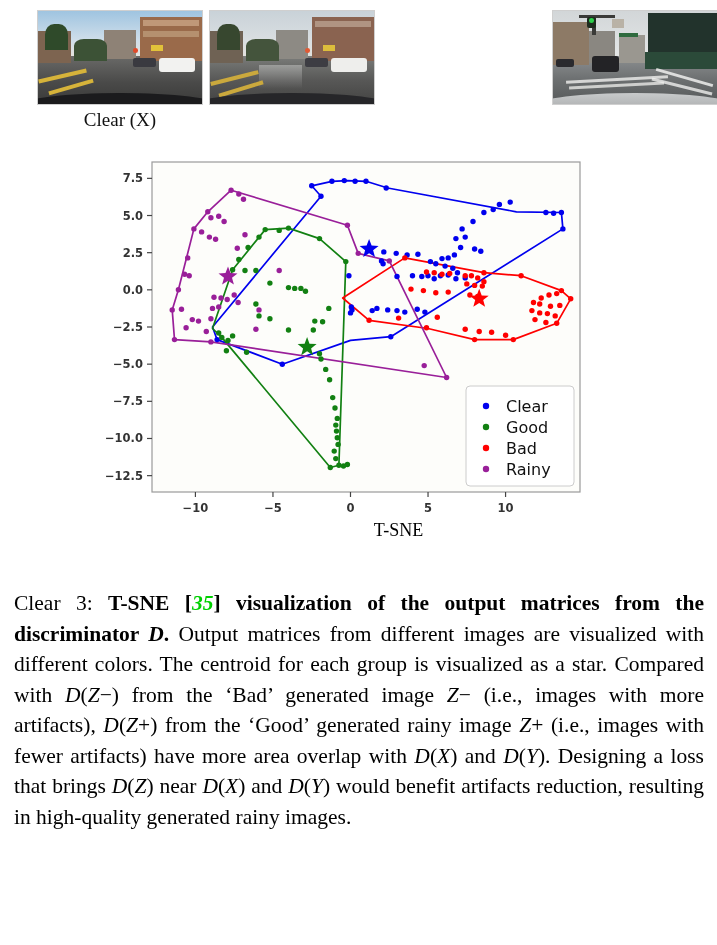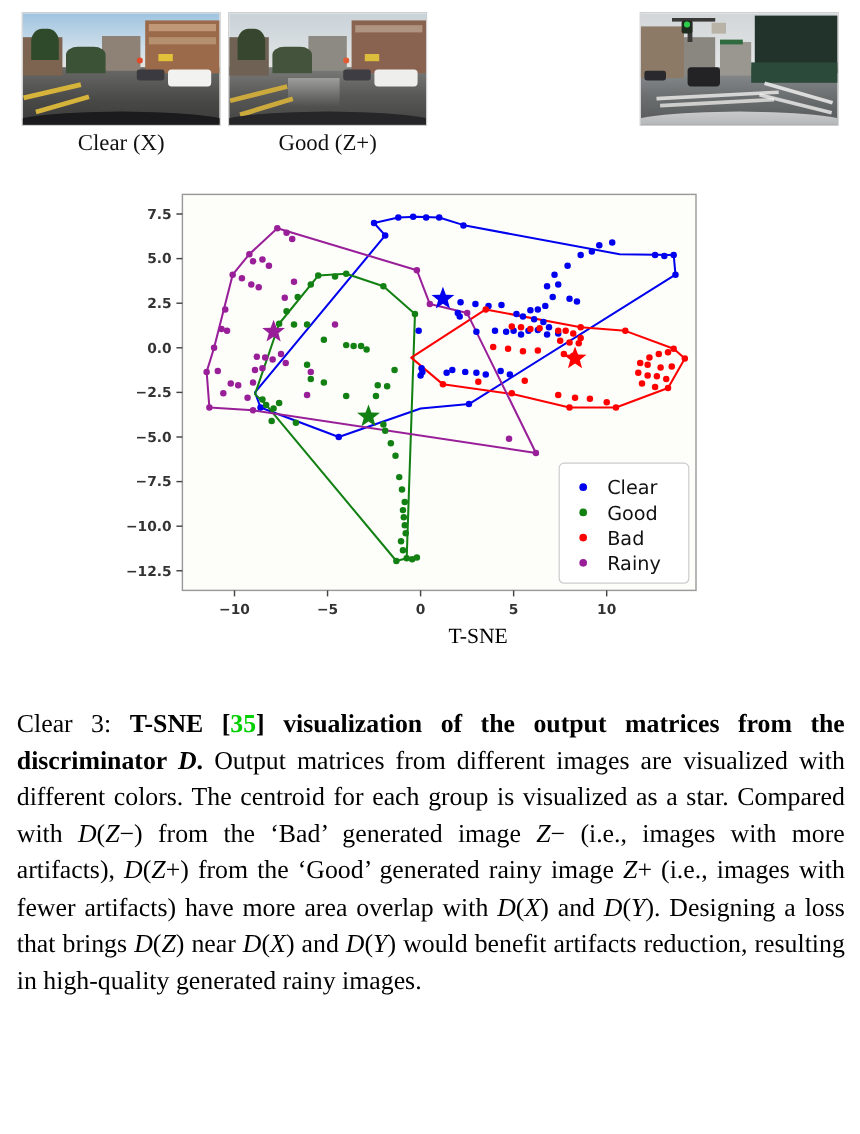--- a/index.html
+++ b/index.html
@@ -9,21 +9,21 @@
     font-family:"Liberation Serif", serif;
     color:#000;
     overflow:hidden;
     position:relative;
   }
 
   
   .thumb-strip{
     position:absolute; left:0; top:0; width:717px; height:150px;
   }
-  .thumb-wrap{ position:absolute; top:10px; width:166px; height:95px; }
+  .thumb-wrap{ position:absolute; top:10px; width:166px; height:95px;margin-left:19px; }
   .thumb{
     width:166px;height:95px;
     position:relative;overflow:hidden;
     border:1px solid #cfcfcf;box-sizing:border-box;
   }
   .thumb-label{
     position:absolute; top:99px; width:166px;
     text-align:center; font-size:19px; font-family:"Liberation Serif",serif;
     color:#111;
   }
@@ -57,21 +57,21 @@
 
   
   .caption{
     position:absolute; left:14px; top:588px; width:690px;
     font-family:"Liberation Serif",serif;
     font-size:21.5px; line-height:1.42;
     text-align:justify;
     color:#000;
   }
   .caption b{font-weight:bold;}
-  .cite{color:#00d000;font-weight:bold;}
+  .cite{color:#00d000;font-weight:bold;font-style:italic;}
   .mathi{font-family:"Liberation Serif",serif;font-style:italic;}
 </style>
 </head>
 <body>
 
 <div class="thumb-strip">
 
   <div class="thumb-wrap" style="left:18px">
     <div class="thumb t1">
       <div class="sky"></div>
@@ -106,21 +106,20 @@
       <div class="bld" style="left:22%;top:30%;width:20%;height:24%;background:#44543c;border-radius:30% 30% 0 0;"></div>
       <div class="bld" style="left:74%;top:50%;width:22%;height:16%;background:#eeeeec;border-radius:3px;"></div>
       <div class="bld" style="left:58%;top:51%;width:14%;height:9%;background:#3d3d43;border-radius:2px;"></div>
       <div class="bld" style="left:58%;top:40%;width:3%;height:5%;background:#e05a34;border-radius:50%;"></div>
       <div class="bld" style="left:69%;top:37%;width:7%;height:6%;background:#ddbd3c;"></div>
       <div class="bld" style="left:30%;top:58%;width:26%;height:26%;background:linear-gradient(rgba(255,255,255,.32),rgba(255,255,255,0));"></div>
       <div class="lane" style="left:0;top:70%;width:30%;height:4%;background:#cba93d;transform:rotate(-14deg);"></div>
       <div class="lane" style="left:5%;top:82%;width:28%;height:4%;background:#cba93d;transform:rotate(-17deg);"></div>
       <div class="hood" style="background:#262629;"></div>
     </div>
-    <div class="thumb-label">Good (Z+)</div>
   </div>
 
 
   <div class="thumb-wrap" style="left:533px">
     <div class="thumb t4">
       <div class="sky"></div>
       <div class="road"></div>
       <div class="bld" style="left:0;top:12%;width:22%;height:46%;background:#8d7a66;"></div>
       <div class="bld" style="left:22%;top:22%;width:16%;height:34%;background:#8a8781;"></div>
       <div class="bld" style="left:40%;top:26%;width:16%;height:30%;background:#9a9790;"></div>

